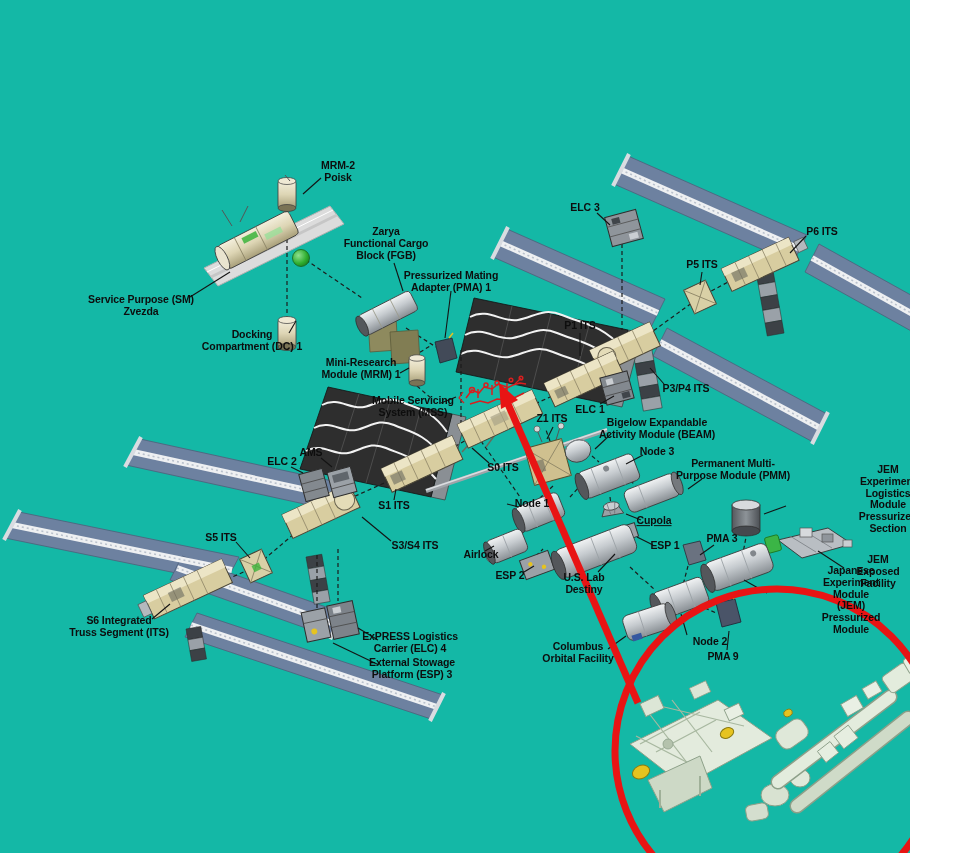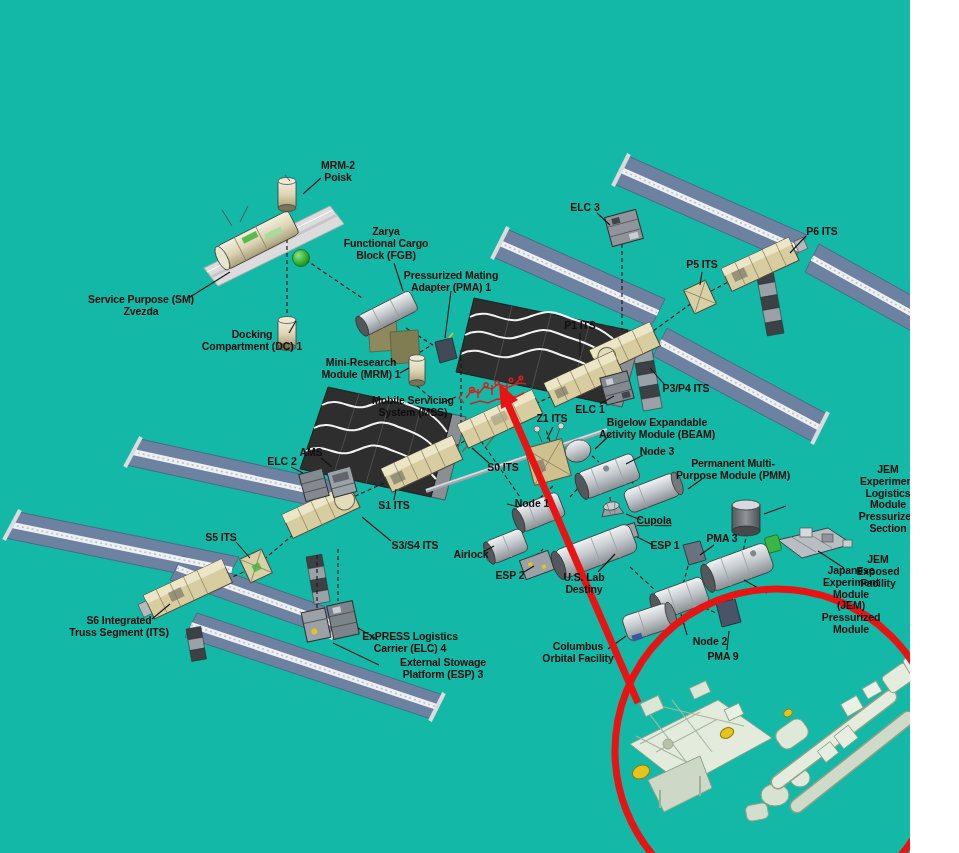--- a/index.html
+++ b/index.html
@@ -602,30 +602,30 @@
 <div class="lbl" style="left:311px;top:453px;">AMS</div>
 <div class="lbl" style="left:503px;top:468px;">S0 ITS</div>
 <div class="lbl" style="left:394px;top:506px;">S1 ITS</div>
 <div class="lbl" style="left:492px;top:504px;margin-left:40px;">Node 1</div>
 <div class="lbl" style="left:221px;top:538px;">S5 ITS</div>
 <div class="lbl" style="left:415px;top:546px;">S3/S4 ITS</div>
 <div class="lbl" style="left:654px;top:521px;text-decoration:underline;">Cupola</div>
 <div class="lbl" style="left:665px;top:546px;">ESP 1</div>
 <div class="lbl" style="left:722px;top:539px;">PMA 3</div>
 <div class="lbl" style="left:878px;top:572px;">JEM Exposed Facility</div>
-<div class="lbl" style="left:471px;top:555px;text-align:right;">Airlock</div>
+<div class="lbl" style="left:481px;top:555px;text-align:right;">Airlock</div>
 <div class="lbl" style="left:510px;top:576px;">ESP 2</div>
 <div class="lbl" style="left:584px;top:584px;">U.S. Lab
 Destiny</div>
 <div class="lbl" style="left:851px;top:600px;">Japanese Experiment Module (JEM)
 Pressurized Module</div>
 <div class="lbl" style="left:119px;top:627px;">S6 Integrated
 Truss Segment (ITS)</div>
 <div class="lbl" style="left:688px;top:642px;padding-left:44px;">Node 2</div>
 <div class="lbl" style="left:723px;top:657px;">PMA 9</div>
 <div class="lbl" style="left:578px;top:653px;">Columbus
 Orbital Facility</div>
 <div class="lbl" style="left:410px;top:643px;">ExPRESS Logistics
 Carrier (ELC) 4</div>
-<div class="lbl" style="left:412px;top:669px;margin-left:31px;">External Stowage
+<div class="lbl" style="left:412px;top:669px;">External Stowage
 Platform (ESP) 3</div>
 
 </div>
 
 </body></html>

